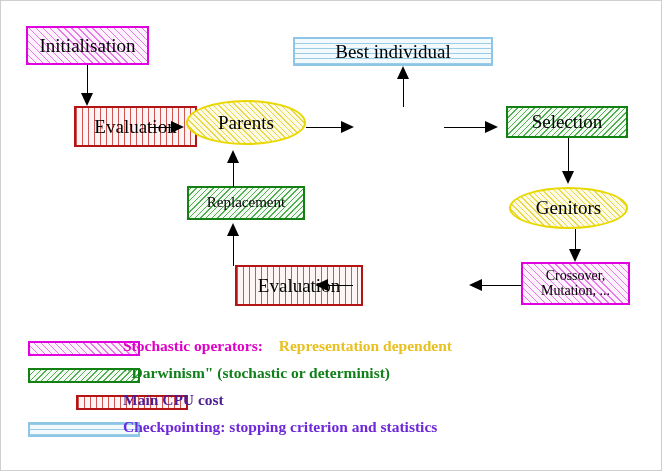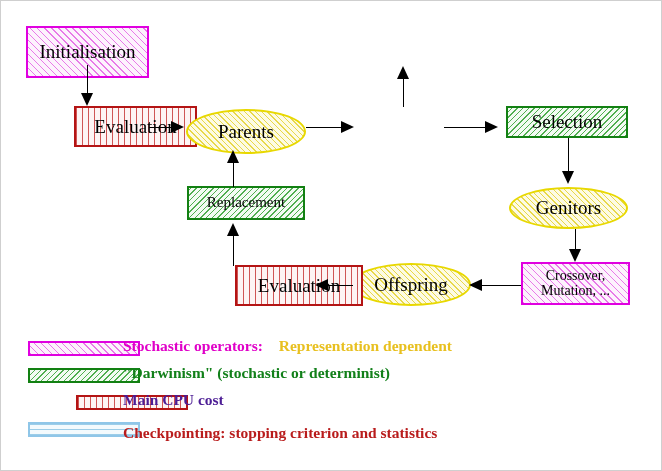--- a/index.html
+++ b/index.html
@@ -73,57 +73,57 @@
   
   #legend{position:absolute;left:0;top:336px;width:660px;height:120px;}
   .lg-row{position:absolute;left:0;width:660px;height:24px;text-align:right;}
   .lg-swatch{position:absolute;left:27px;width:112px;height:15px;box-sizing:border-box;}
   .lg-text{position:absolute;left:122px;top:-4px;white-space:nowrap;
            font-family:"Liberation Serif",serif;font-weight:bold;font-size:15.5px;}
   .c-magenta{color:#e000c8;}
   .c-gold{color:#e8c020;}
   .c-green{color:#12801a;}
   .c-red{color:#4c1d95;}
-  .c-blue{color:#b91c1c;margin-top:6px;}
+  .c-blue{color:#6d28d9;}
 </style>
 </head>
 <body>
 
 <div id="canvas">
 
-  <div class="node h-magenta" style="left:25px;top:25px;width:123px;height:52px;">
+  <div class="node h-magenta" style="left:25px;top:25px;width:123px;height:39px;">
     <span class="lbl" style="font-size:19px;">Initialisation</span>
   </div>
 
   <div class="node h-red" style="left:25px;top:105px;width:123px;height:41px;">
     <span class="lbl" style="font-size:19px;">Evaluation</span>
   </div>
 
-  <div class="node h-yellow ellipse" style="left:185px;top:108px;width:120px;height:45px;">
+  <div class="node h-yellow ellipse" style="left:185px;top:99px;width:120px;height:45px;">
     <span class="lbl" style="font-size:19px;">Parents</span>
   </div>
 
+  <div class="node h-blue" style="left:292px;top:36px;width:200px;height:29px;">
+    <span class="lbl" style="font-size:19px;">Best individual</span>
+  </div>
 
 
   <div class="node h-green" style="left:505px;top:105px;width:122px;height:32px;">
     <span class="lbl" style="font-size:19px;">Selection</span>
   </div>
 
   <div class="node h-yellow ellipse" style="left:508px;top:186px;width:119px;height:42px;">
     <span class="lbl" style="font-size:19px;">Genitors</span>
   </div>
 
   <div class="node h-magenta" style="left:520px;top:261px;width:109px;height:43px;flex-direction:column;">
     <span class="lbl" style="font-size:14px;">Crossover,</span>
     <span class="lbl" style="font-size:14px;">Mutation, ...</span>
   </div>
 
-  <div class="node h-yellow ellipse" style="left:350px;top:262px;width:120px;height:43px;">
-    <span class="lbl" style="font-size:19px;">Offspring</span>
-  </div>
 
   <div class="node h-red" style="left:186px;top:264px;width:128px;height:41px;">
     <span class="lbl" style="font-size:19px;">Evaluation</span>
   </div>
 
   <div class="node h-green" style="left:186px;top:185px;width:118px;height:34px;">
     <span class="lbl" style="font-size:15px;">Replacement</span>
   </div>
 
 

